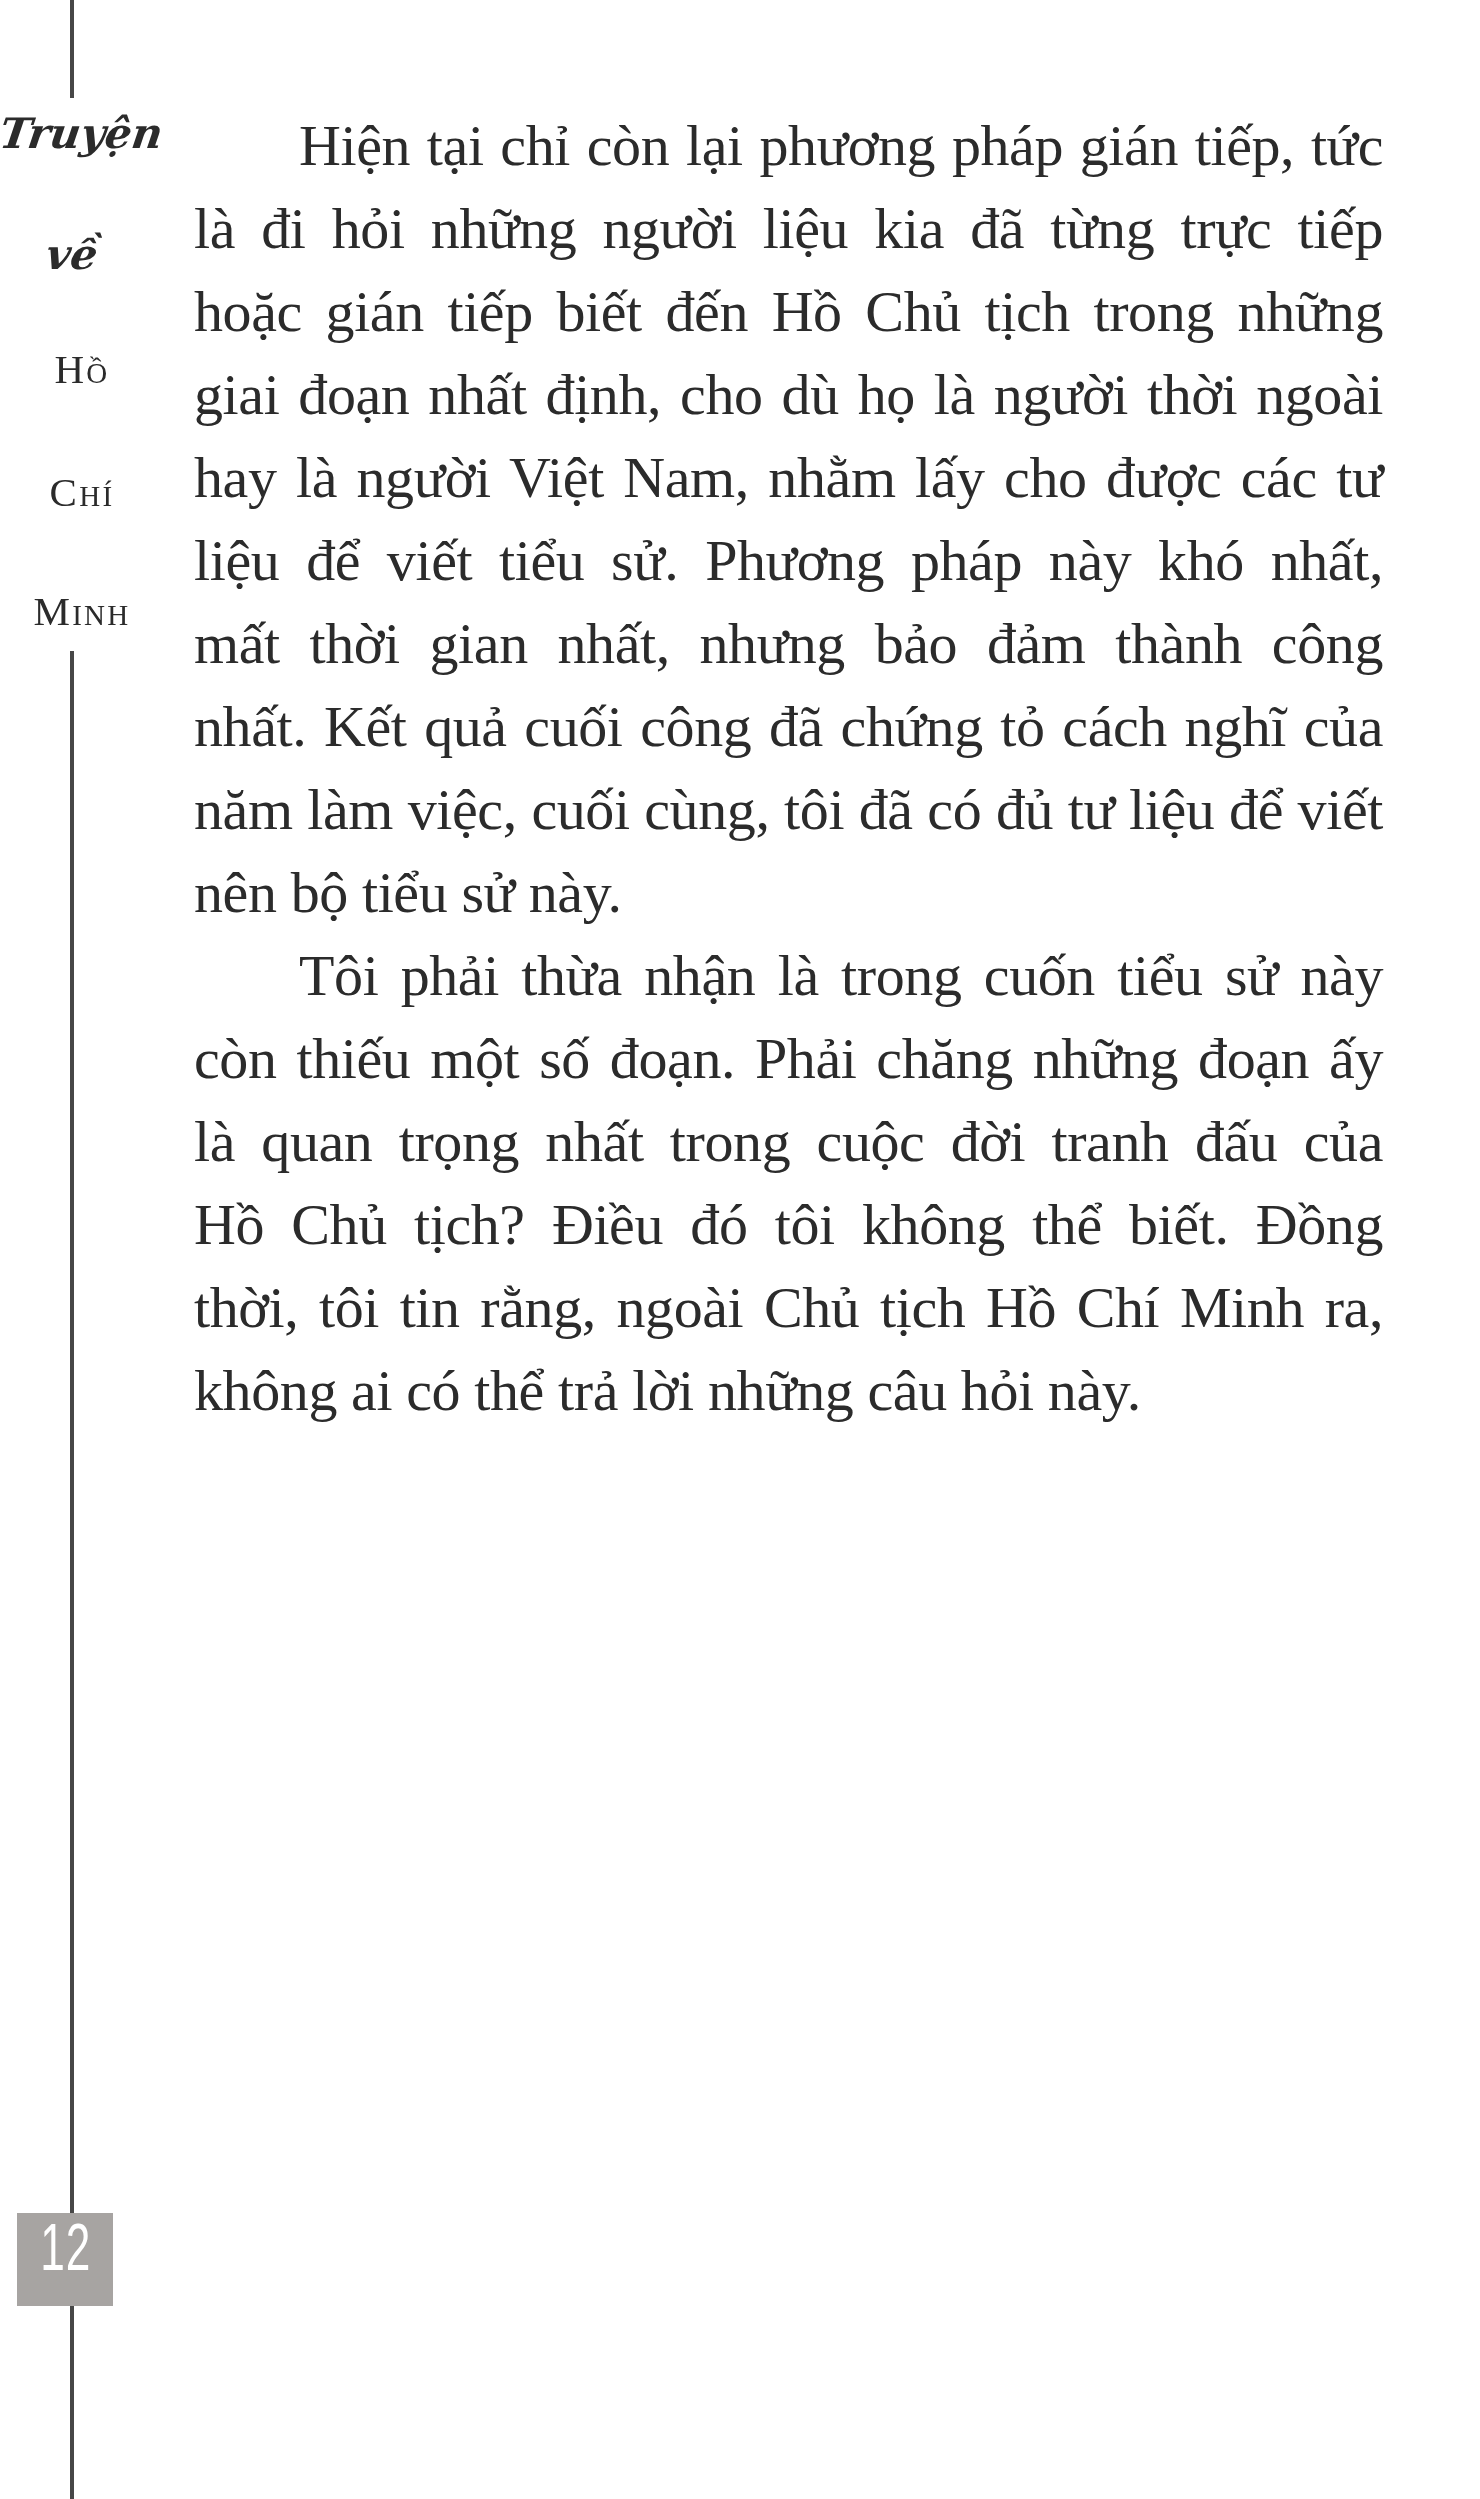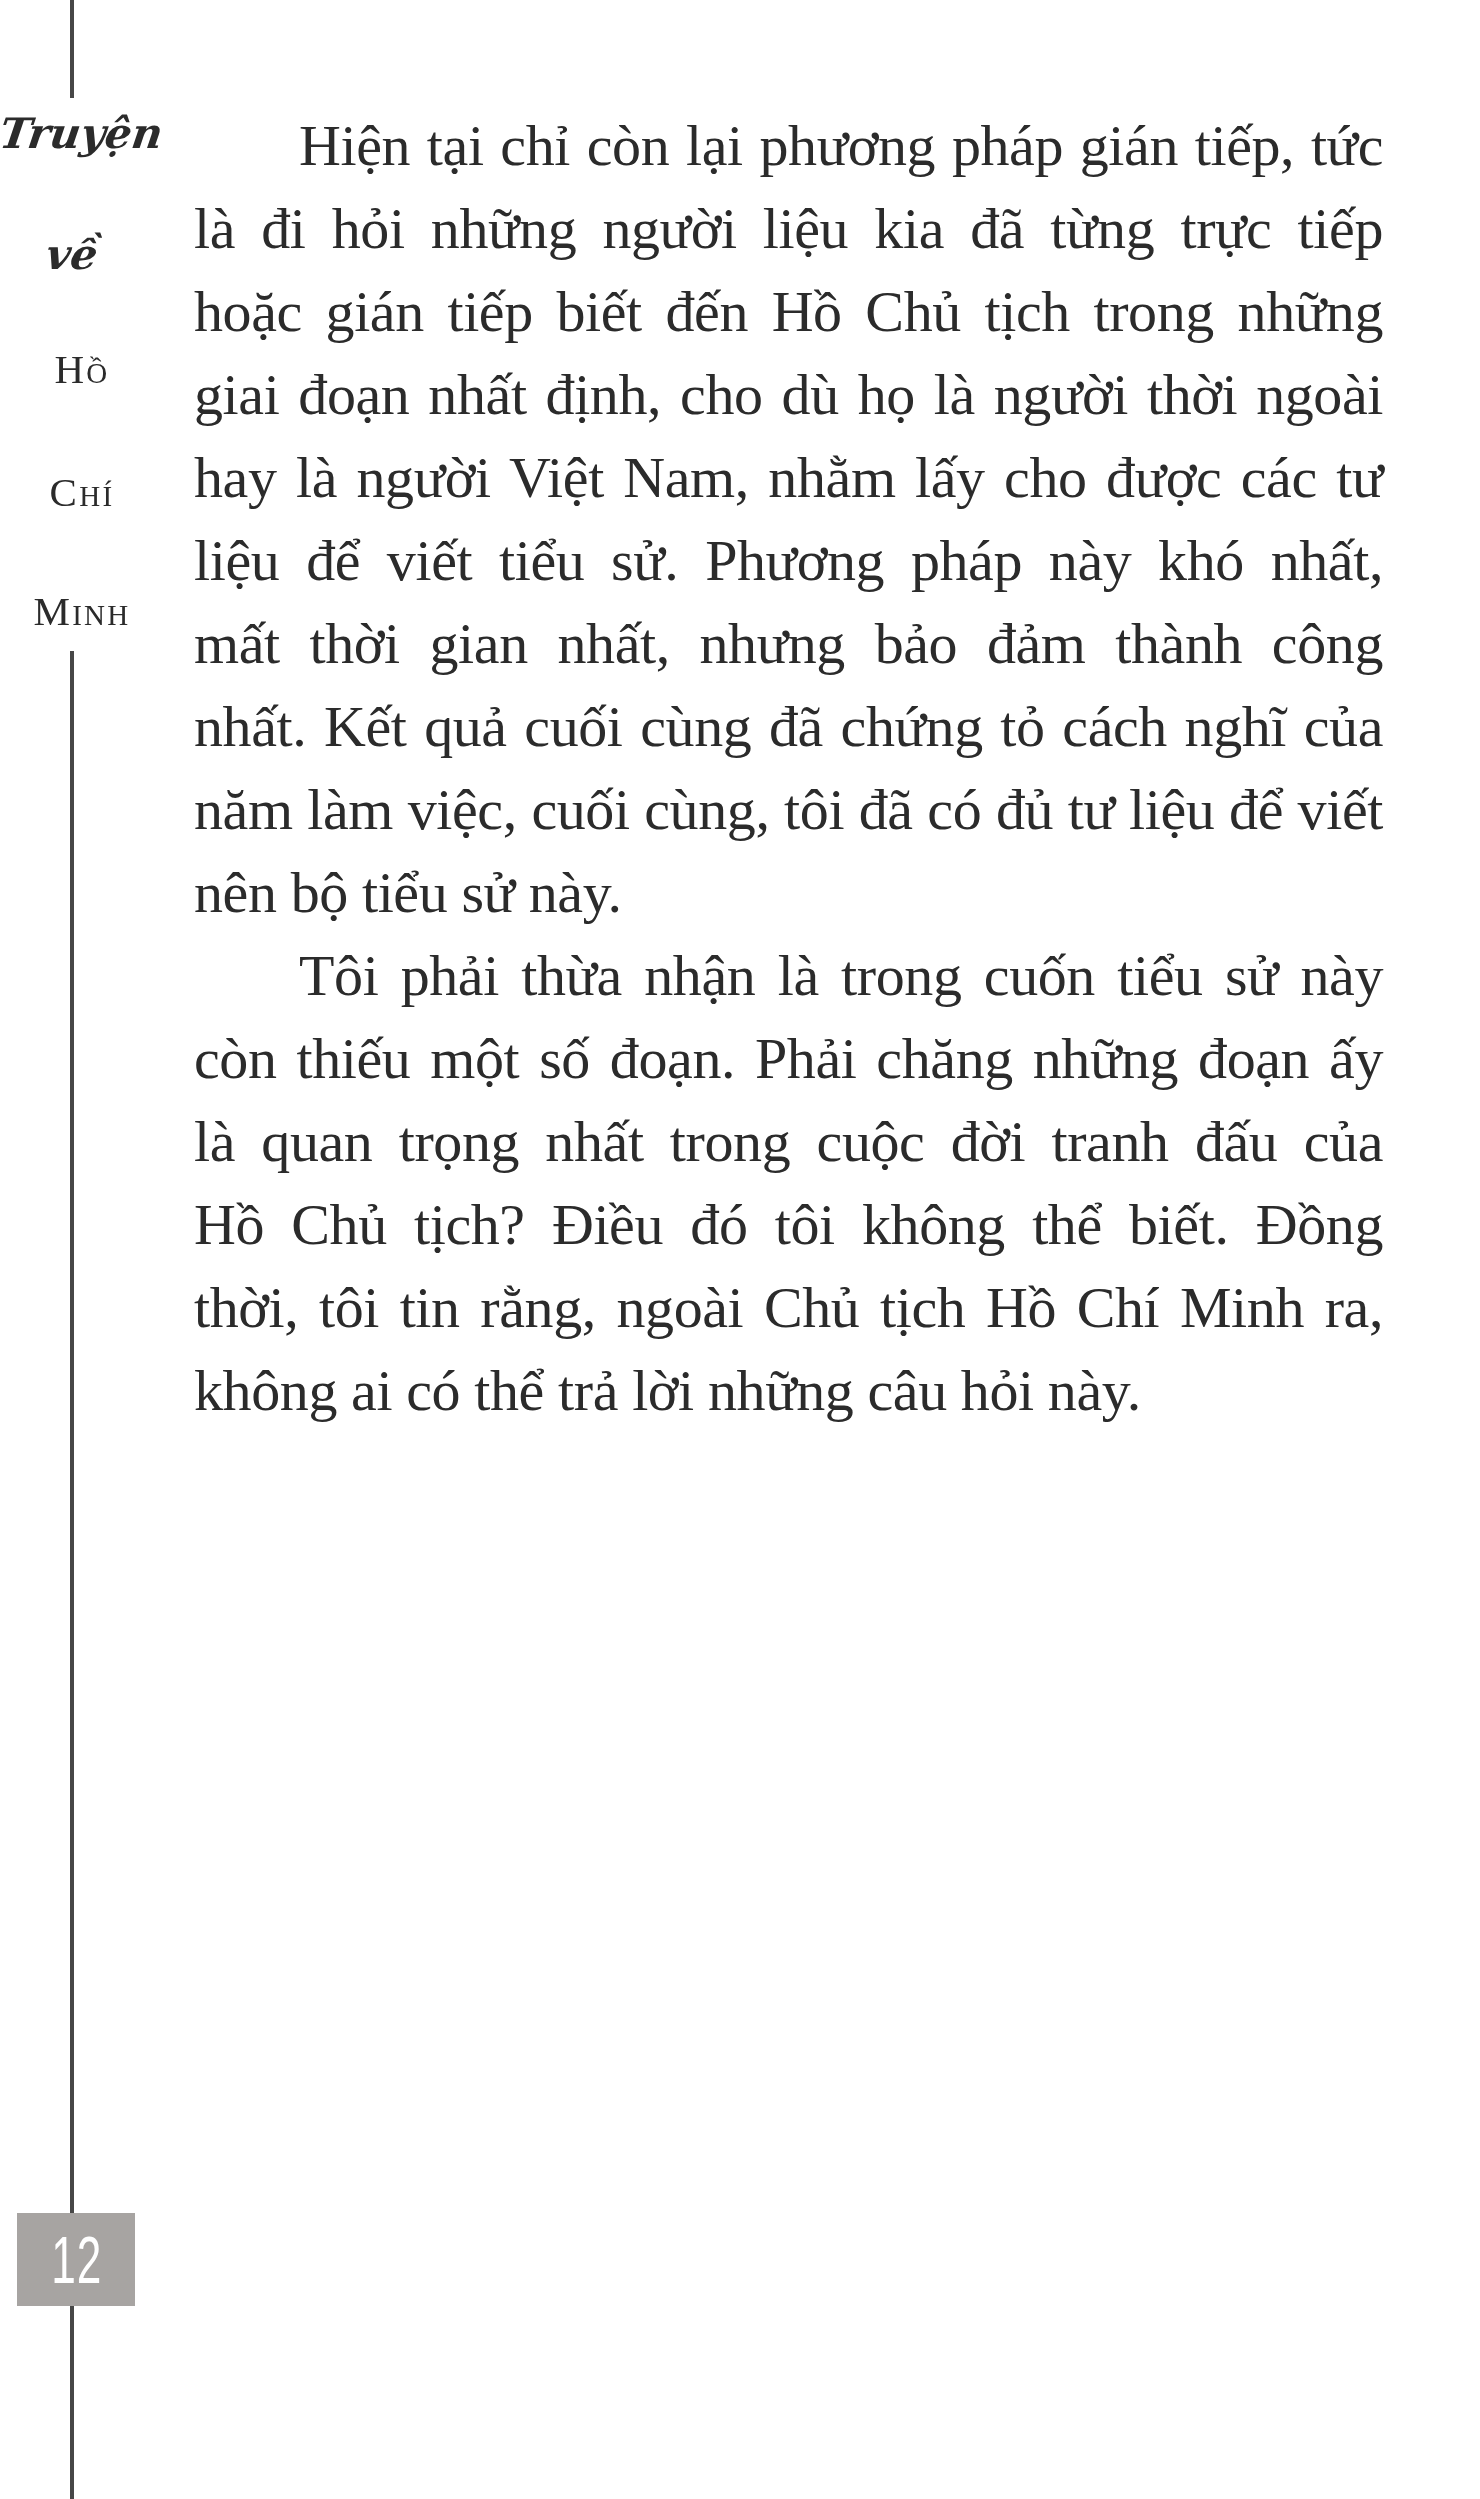--- a/index.html
+++ b/index.html
@@ -54,25 +54,24 @@
   .w1 { top: 234px; }
   .w2 { top: 349px; }
   .w3 { top: 472px; }
   .w4 { top: 591px; }
 
   
   .page-badge {
     position: absolute;
     left: 17.3px;
     top: 2213px;
-    width: 118px;
+    width: 96px;
     height: 93px;
     background: var(--badge-bg, #a7a4a2);
     display: flex;
-    align-items: center;
     justify-content: center;
   }
   .page-num {
     font-family: "Liberation Sans", sans-serif;
     font-size: 67px;
     font-weight: 400;
     color: var(--badge-text, #ffffff);
     transform: scaleX(0.66);
     letter-spacing: 1.5px;
     line-height: 1;
@@ -120,21 +119,21 @@
   </div>
 
   <div class="body-text">
     <div class="line ind">Hiện tại chỉ còn lại phương pháp gián tiếp, tức</div>
     <div class="line">là đi hỏi những người liệu kia đã từng trực tiếp</div>
     <div class="line">hoặc gián tiếp biết đến Hồ Chủ tịch trong những</div>
     <div class="line">giai đoạn nhất định, cho dù họ là người thời ngoài</div>
     <div class="line">hay là người Việt Nam, nhằm lấy cho được các tư</div>
     <div class="line">liệu để viết tiểu sử. Phương pháp này khó nhất,</div>
     <div class="line">mất thời gian nhất, nhưng bảo đảm thành công</div>
-    <div class="line">nhất. Kết quả cuối cùng đã chứng tỏ cách nghĩ của</div>
+    <div class="line">nhất. Kết quả cuối công đã chứng tỏ cách nghĩ của</div>
     <div class="line">năm làm việc, cuối cùng, tôi đã có đủ tư liệu để viết</div>
     <div class="line last">nên bộ tiểu sử này.</div>
     <div class="line ind">Tôi phải thừa nhận là trong cuốn tiểu sử này</div>
     <div class="line">còn thiếu một số đoạn. Phải chăng những đoạn ấy</div>
     <div class="line">là quan trọng nhất trong cuộc đời tranh đấu của</div>
     <div class="line">Hồ Chủ tịch? Điều đó tôi không thể biết. Đồng</div>
     <div class="line">thời, tôi tin rằng, ngoài Chủ tịch Hồ Chí Minh ra,</div>
     <div class="line last">không ai có thể trả lời những câu hỏi này.</div>
   </div>
 

